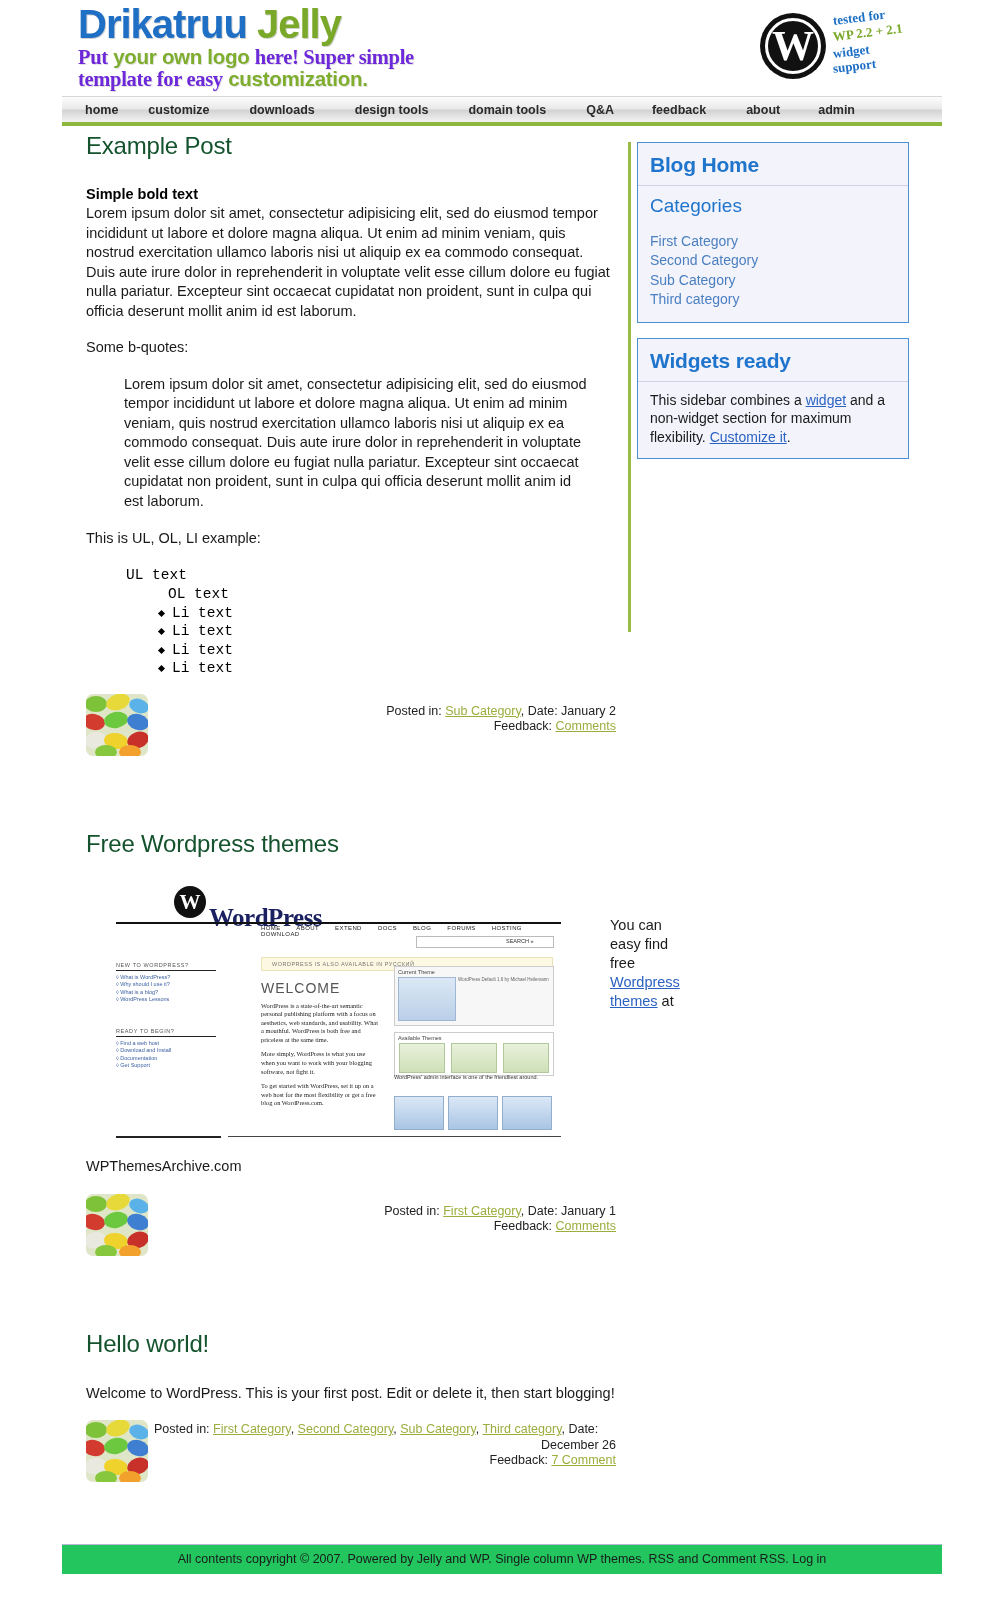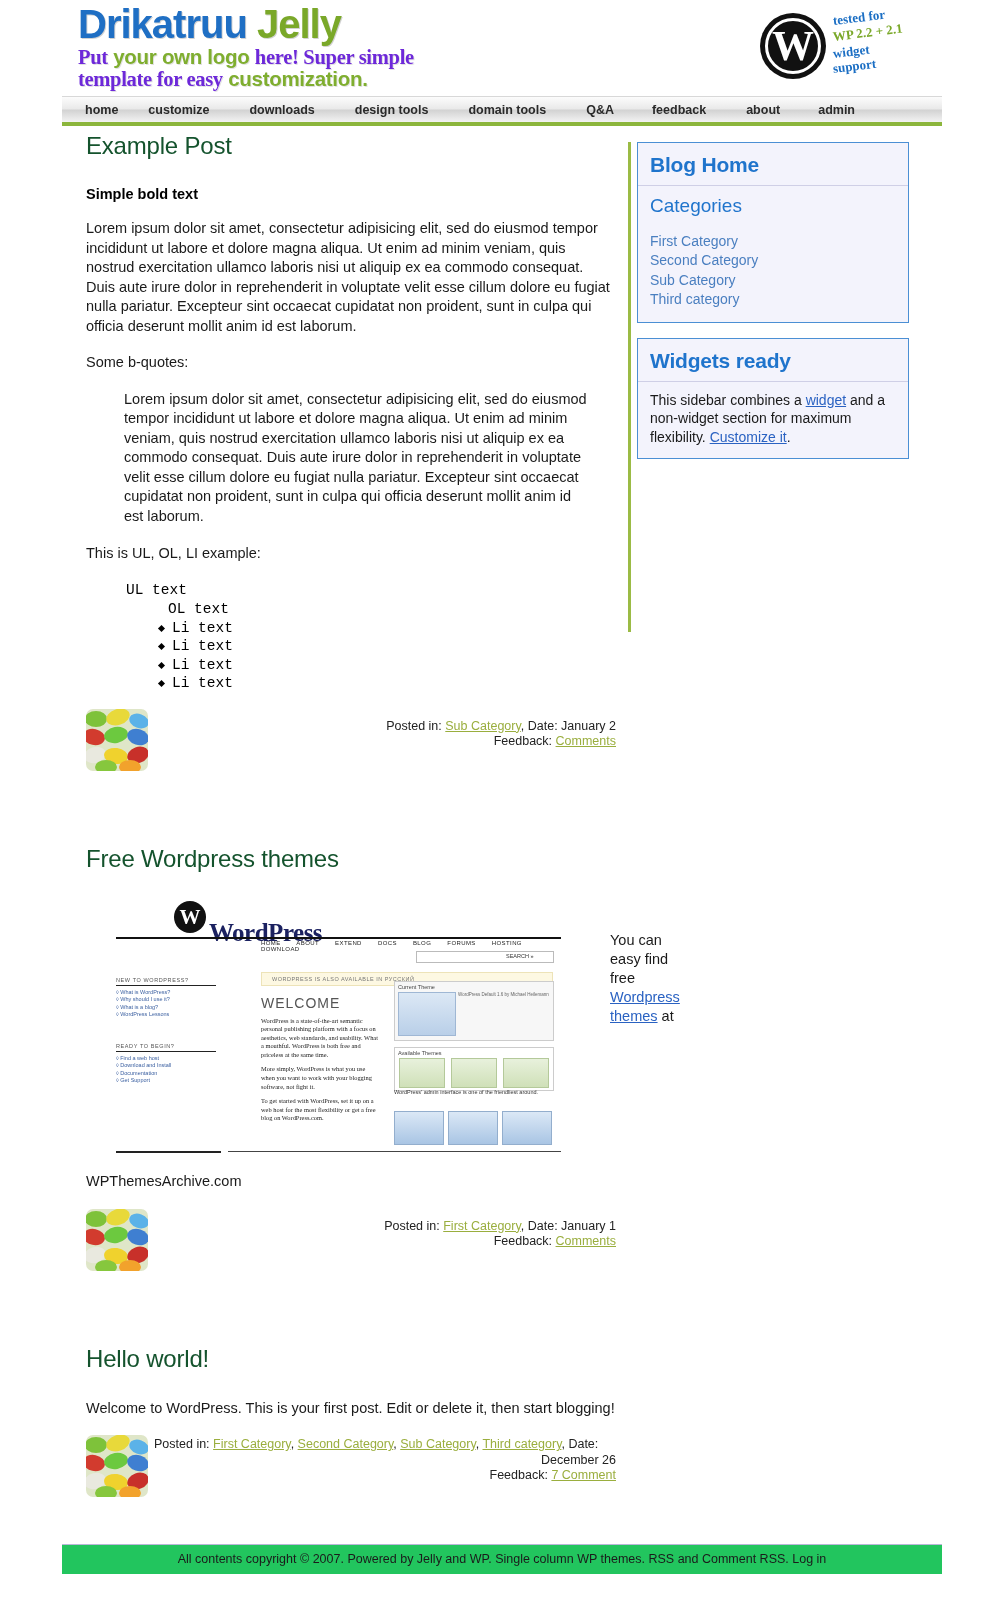--- a/index.html
+++ b/index.html
@@ -78,21 +78,21 @@
   .content{position:absolute;left:0;top:132px;width:1007px;}
   .main{position:absolute;left:86px;top:0;width:530px;}
   .sidebar{position:absolute;left:637px;top:10px;width:272px;}
   .side-rule{position:absolute;left:628px;top:10px;width:3px;height:490px;background:#9bbb45;}
 
   
   h2.post-title{
     color:#14532d;font-size:24px;font-weight:normal;margin:0 0 26px 0;
     letter-spacing:-.2px;
   }
-  .bold-lead{font-size:14.5px;font-weight:bold;margin:0 0 17px 0;}
+  .bold-lead{font-size:14.5px;font-weight:bold;margin:0 0 2px 0;}
   p.body{font-size:14.5px;line-height:19.5px;margin:0 0 17px 0;color:#1a1a1a;}
   blockquote{
     margin:0 0 18px 38px;font-size:14.5px;line-height:19.5px;color:#1a1a1a;
     max-width:470px;
   }
   .list-block{margin:0 0 3px 0;font-family:Liberation Mono, monospace;}
   .ul-text{margin-left:40px;font-size:14.5px;line-height:19px;}
   .ol-text{margin-left:82px;font-size:14.5px;line-height:19px;}
   .li-list{list-style:none;margin:0;padding:0 0 0 72px;}
   .li-list li{font-size:14.5px;line-height:18.5px;position:relative;padding-left:14px;}

